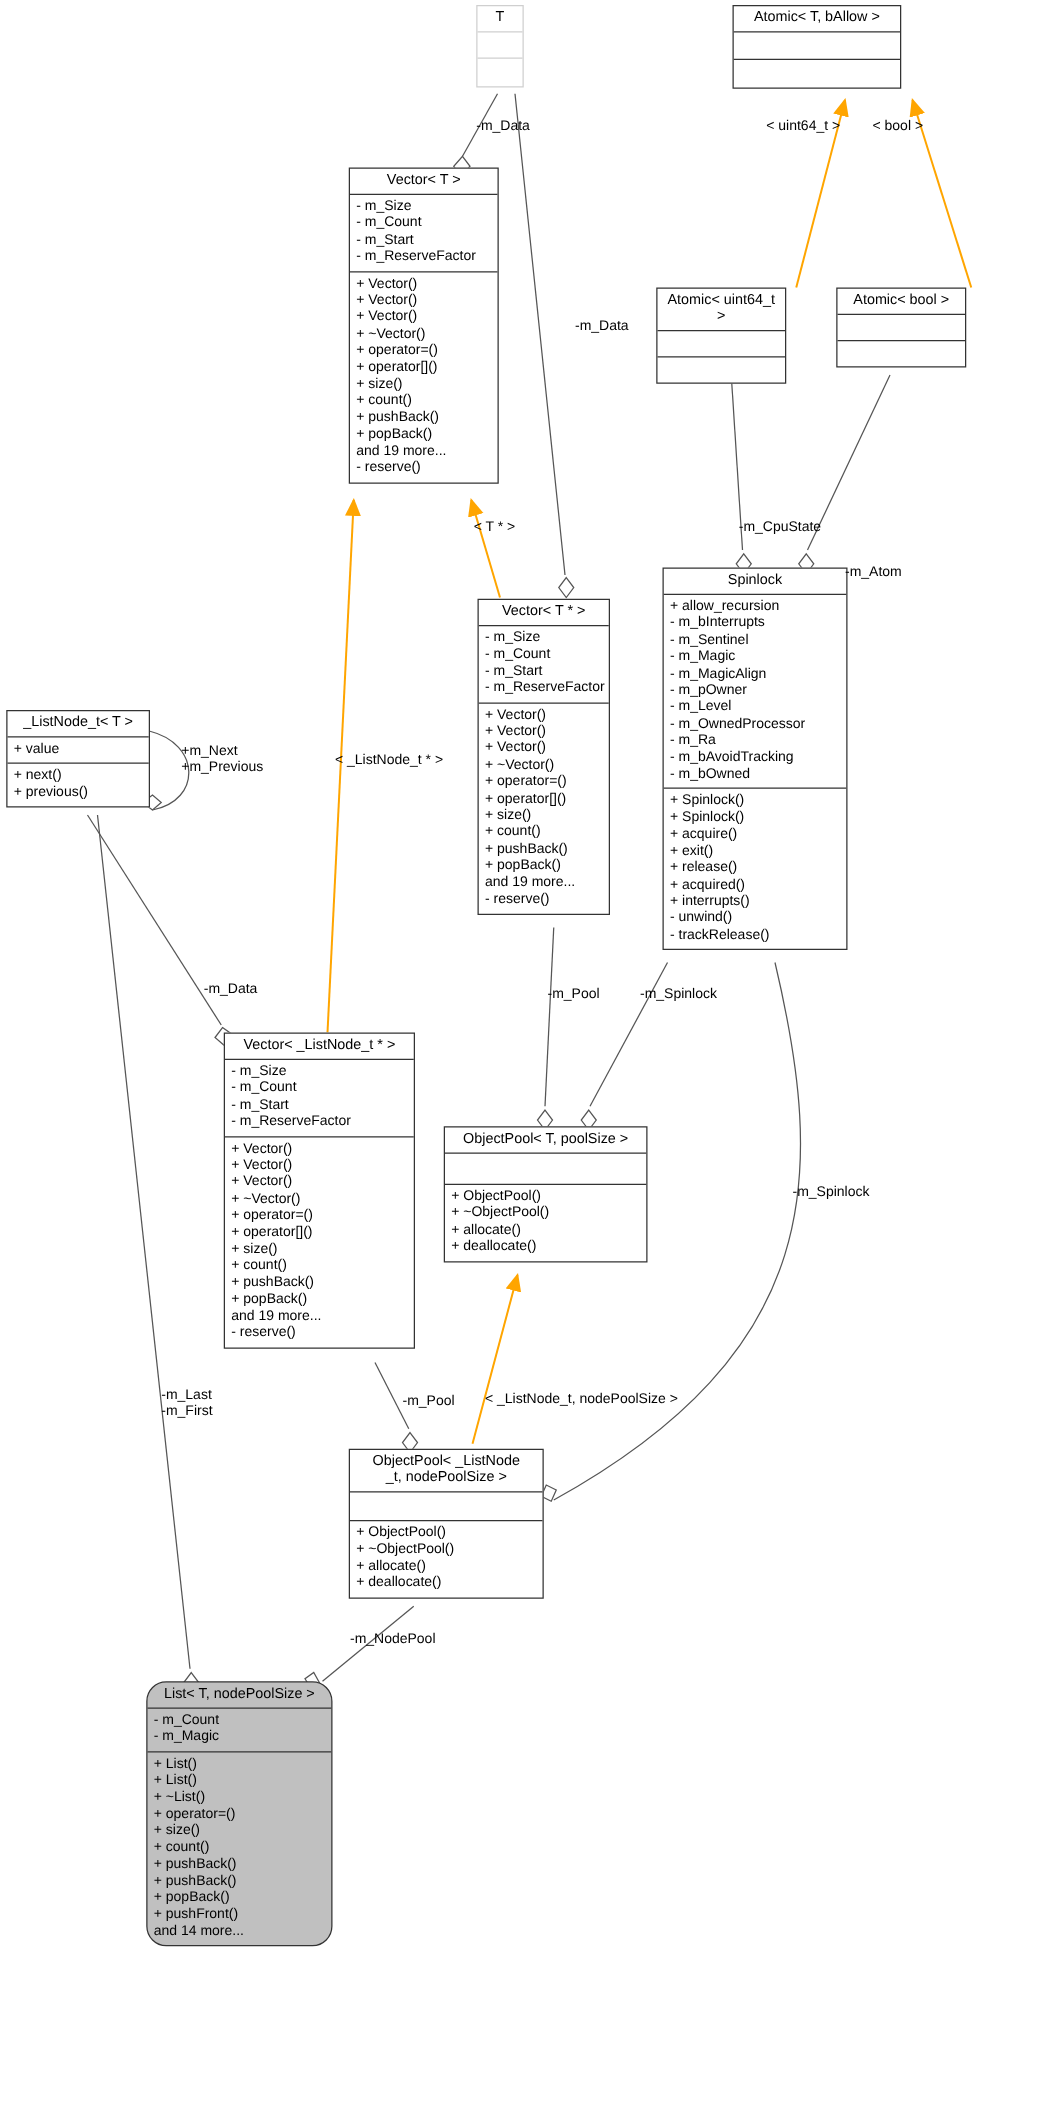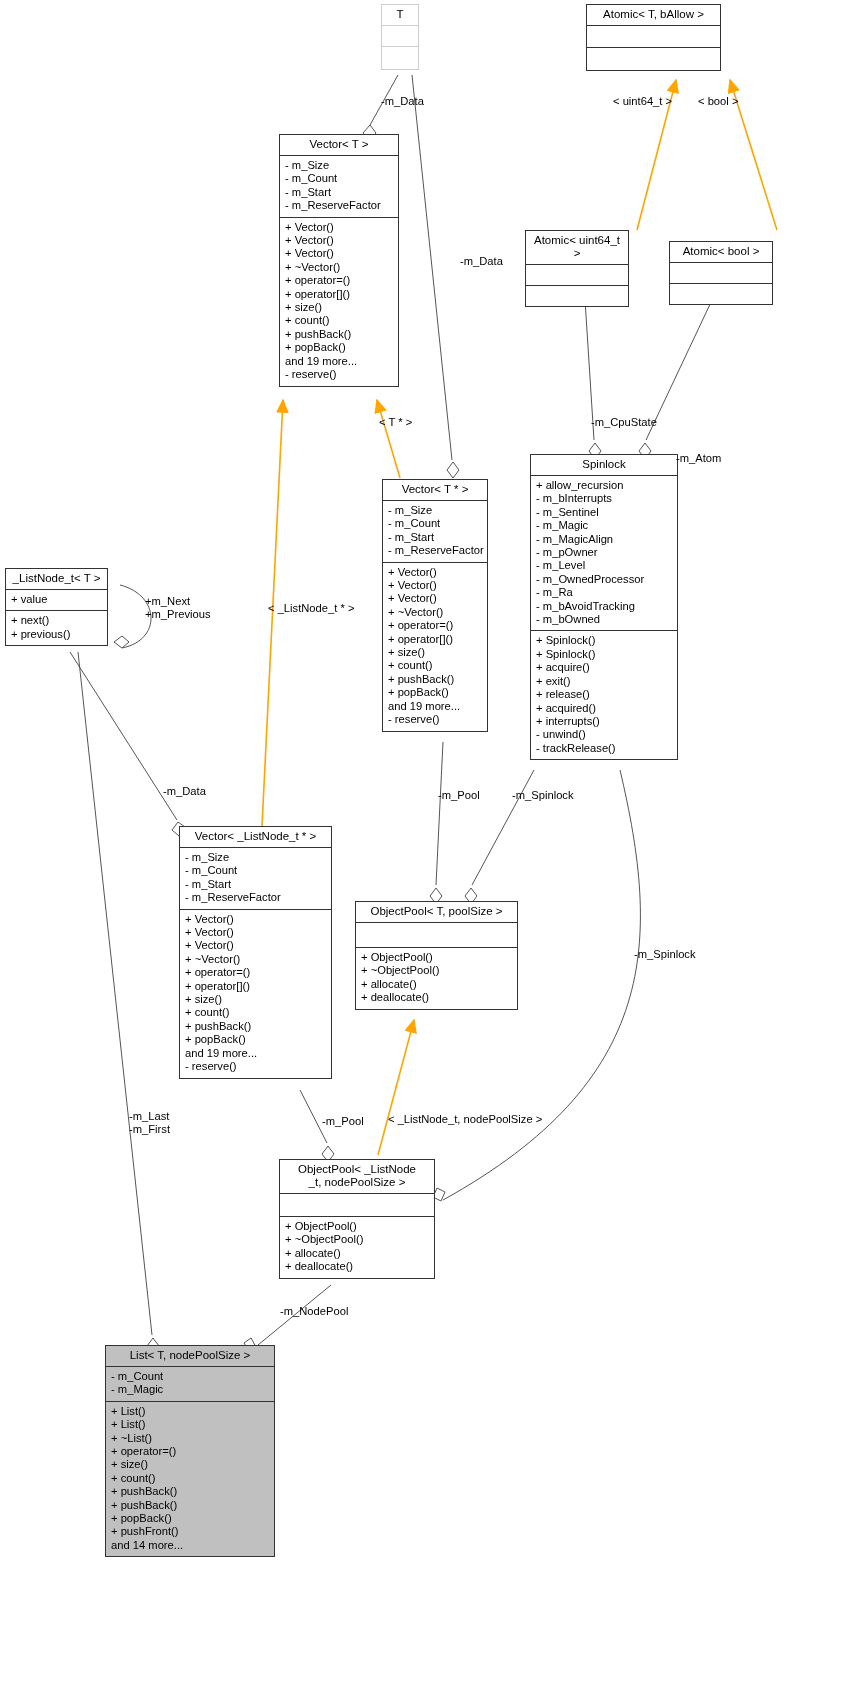--- a/index.html
+++ b/index.html
@@ -150,21 +150,21 @@
         <div class="n-row">- reserve()</div>
       </div>
   </div>
 
   <div class="node" style="left:525px;top:230px;width:104px;">
     <div class="n-title">Atomic&lt; uint64_t &gt;</div>
     <div class="n-sec empty" style="height:20px;"></div>
     <div class="n-sec empty" style="height:20px;"></div>
   </div>
 
-  <div class="node" style="left:669px;top:230px;width:104px;margin-top:11px;">
+  <div class="node" style="left:669px;top:230px;width:104px;">
     <div class="n-title">Atomic&lt; bool &gt;</div>
     <div class="n-sec empty" style="height:20px;"></div>
     <div class="n-sec empty" style="height:20px;"></div>
   </div>
 
   <div class="node" style="left:382px;top:479px;width:106px;">
     <div class="n-title">Vector&lt; T * &gt;</div>
     <div class="n-sec">
         <div class="n-row">- m_Size</div>
         <div class="n-row">- m_Count</div>
@@ -208,21 +208,21 @@
         <div class="n-row">+ acquire()</div>
         <div class="n-row">+ exit()</div>
         <div class="n-row">+ release()</div>
         <div class="n-row">+ acquired()</div>
         <div class="n-row">+ interrupts()</div>
         <div class="n-row">- unwind()</div>
         <div class="n-row">- trackRelease()</div>
       </div>
   </div>
 
-  <div class="node" style="left:5px;top:568px;width:103px;">
+  <div class="node" style="left:5px;top:568px;width:115px;">
     <div class="n-title">_ListNode_t&lt; T &gt;</div>
     <div class="n-sec">
         <div class="n-row">+ value</div>
       </div>
     <div class="n-sec">
         <div class="n-row">+ next()</div>
         <div class="n-row">+ previous()</div>
       </div>
   </div>
 
@@ -266,21 +266,21 @@
 _t, nodePoolSize &gt;</div>
     <div class="n-sec empty" style="height:22px;"></div>
     <div class="n-sec">
         <div class="n-row">+ ObjectPool()</div>
         <div class="n-row">+ ~ObjectPool()</div>
         <div class="n-row">+ allocate()</div>
         <div class="n-row">+ deallocate()</div>
       </div>
   </div>
 
-  <div class="node filled" style="left:105px;top:1345px;width:170px;">
+  <div class="node filled" style="left:117px;top:1345px;width:149px;border-radius:16px;">
     <div class="n-title">List&lt; T, nodePoolSize &gt;</div>
     <div class="n-sec">
         <div class="n-row">- m_Count</div>
         <div class="n-row">- m_Magic</div>
       </div>
     <div class="n-sec">
         <div class="n-row">+ List()</div>
         <div class="n-row">+ List()</div>
         <div class="n-row">+ ~List()</div>
         <div class="n-row">+ operator=()</div>

